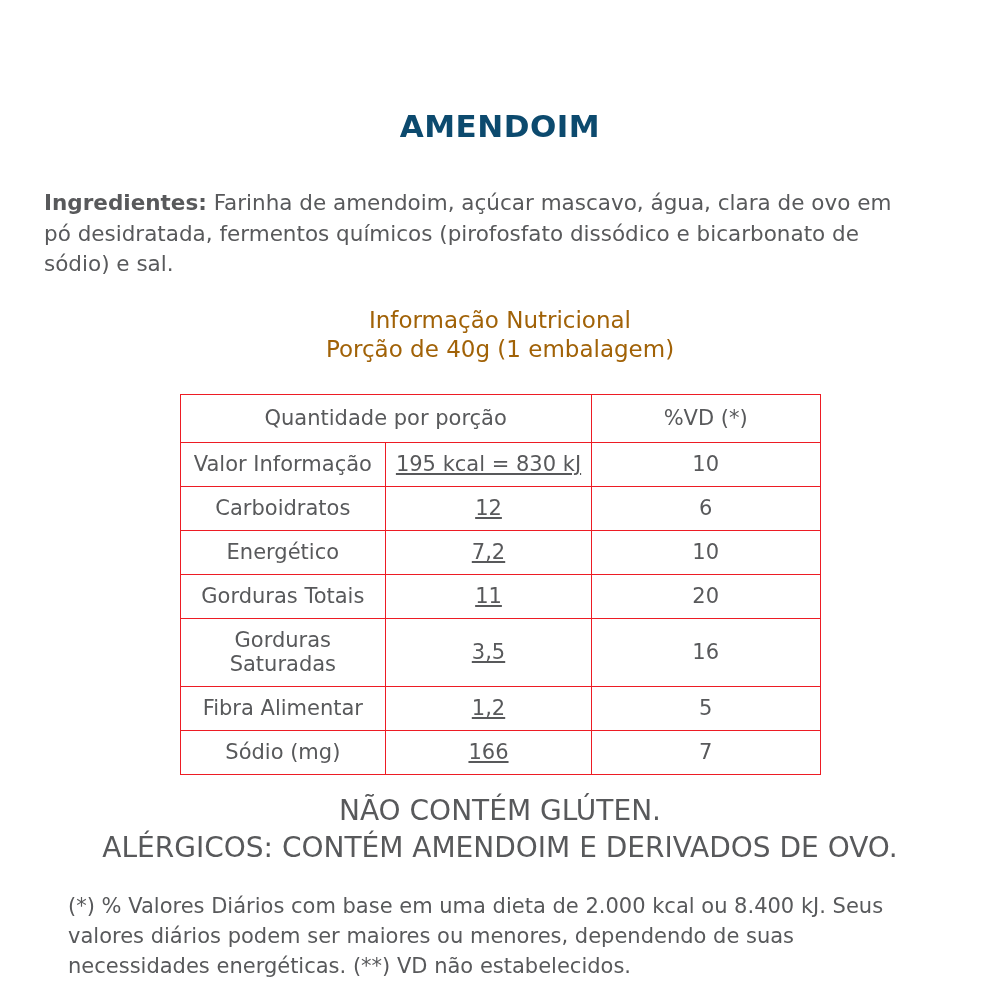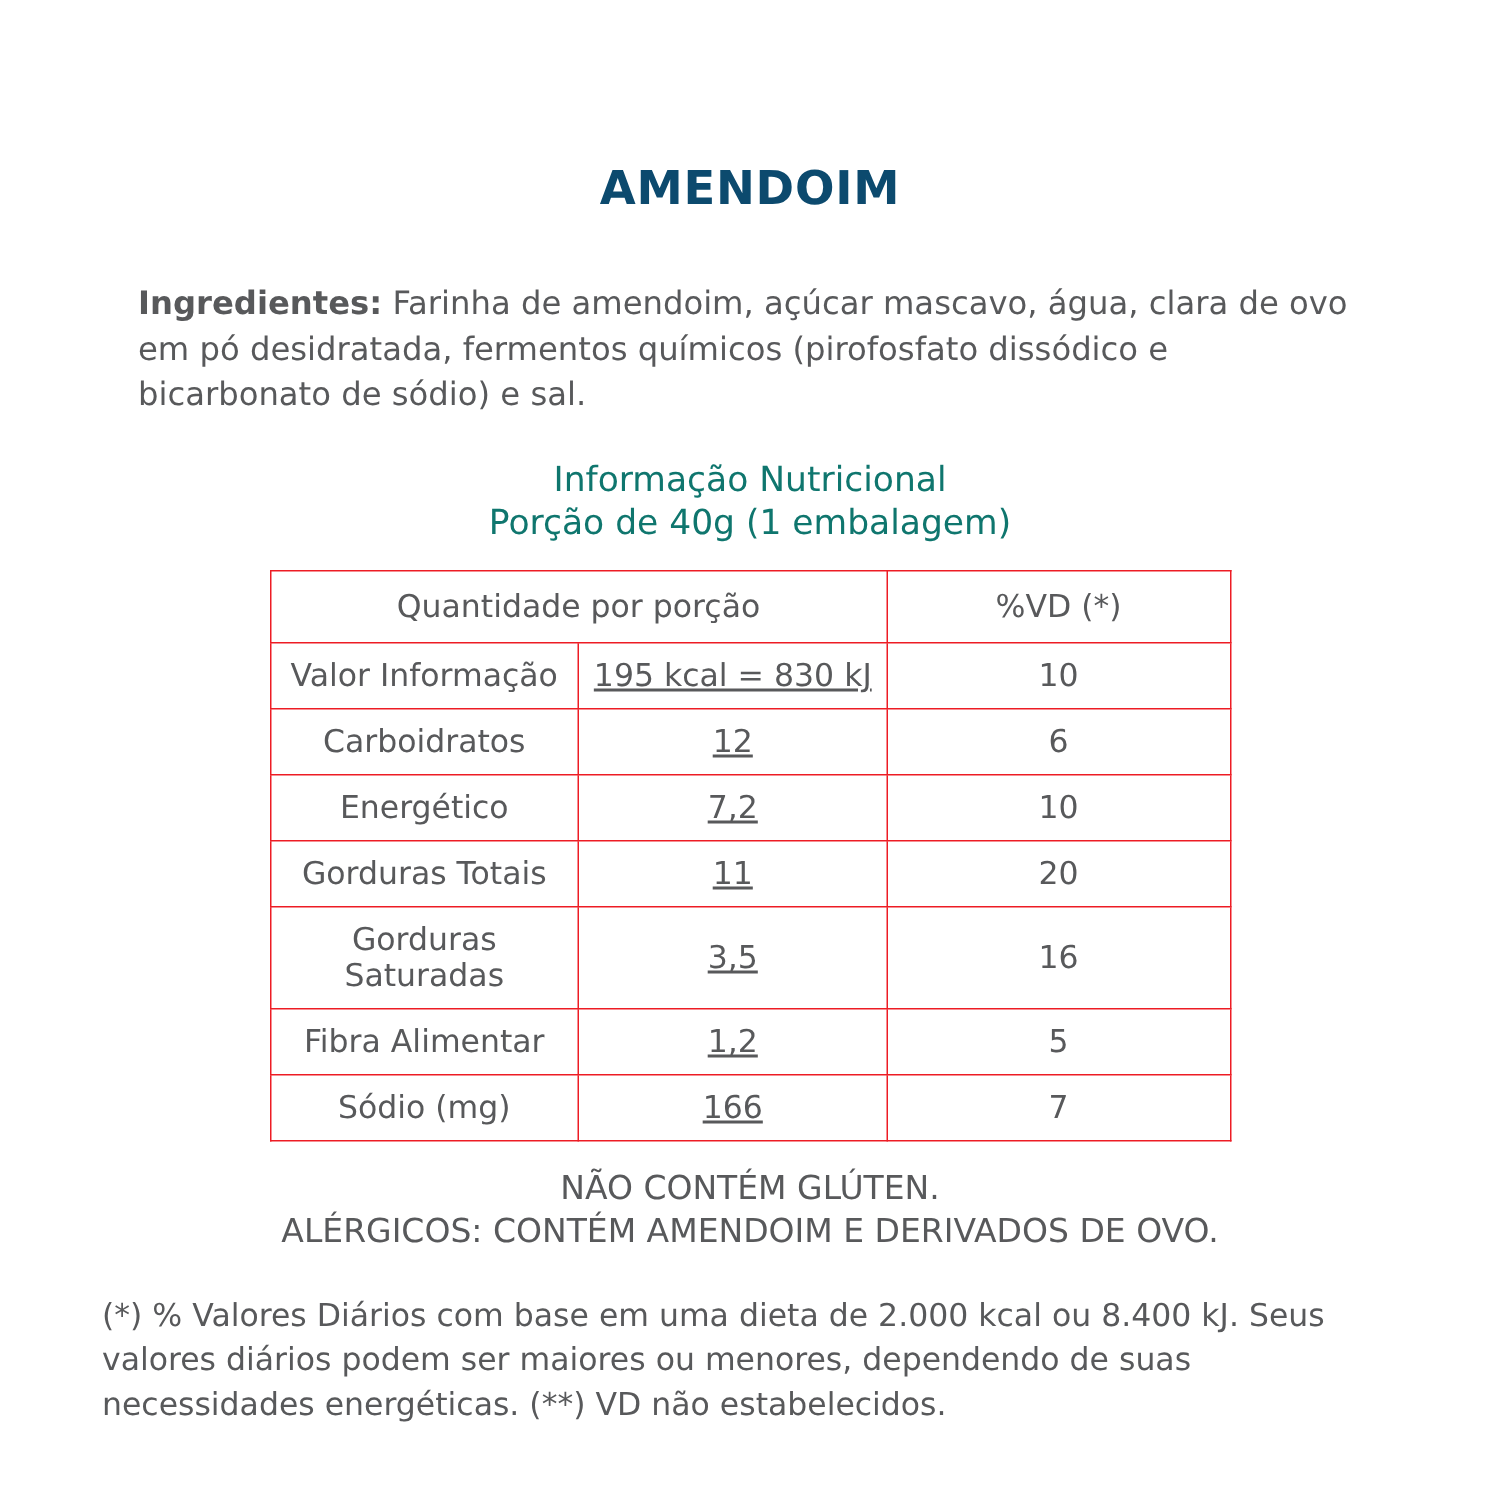--- a/index.html
+++ b/index.html
@@ -23,59 +23,59 @@
   .title {
     text-align: center;
     color: #0c4a6e;
     font-weight: bold;
     font-size: 31px;
     letter-spacing: 0.5px;
     margin-top: 108px;
     font-family: "DejaVu Sans", sans-serif;
   }
   .ingredients {
-    margin: 44px 100px 0 92px;
+    margin: 44px 100px 0 44px;
     font-size: 21.5px;
     line-height: 1.42;
     color: #58595b;
     text-align: left;
   }
   .ingredients b {
     font-weight: bold;
   }
   .nut-header {
     text-align: center;
     font-size: 23px;
     line-height: 1.28;
-    color: #0f766e;
+    color: #a16207;
     margin-top: 26px;
   }
   table.nutri {
     border-collapse: collapse;
-    margin: 16px auto 0 auto;
+    margin: 30px auto 0 auto;
     width: 641px;
     table-layout: fixed;
   }
   table.nutri td {
     border: 1.6px solid #ed1c24;
     font-size: 21px;
     color: #58595b;
     text-align: center;
     padding: 9px 4px 10px 4px;
   }
   table.nutri tr.head td {
     font-size: 21px;
     padding: 11px 4px 12px 4px;
   }
   td.c1 { width: 340px; }
   td.c2 { width: 275px; text-decoration: underline; }
   td.c3 { width: 185px; }
   .no-gluten {
     text-align: center;
-    font-size: 22px;
+    font-size: 28px;
     line-height: 1.3;
     color: #58595b;
     margin-top: 18px;
   }
   .footnote {
     margin: 26px 100px 0 68px;
     font-size: 21px;
     line-height: 1.42;
     color: #58595b;
     text-align: left;

